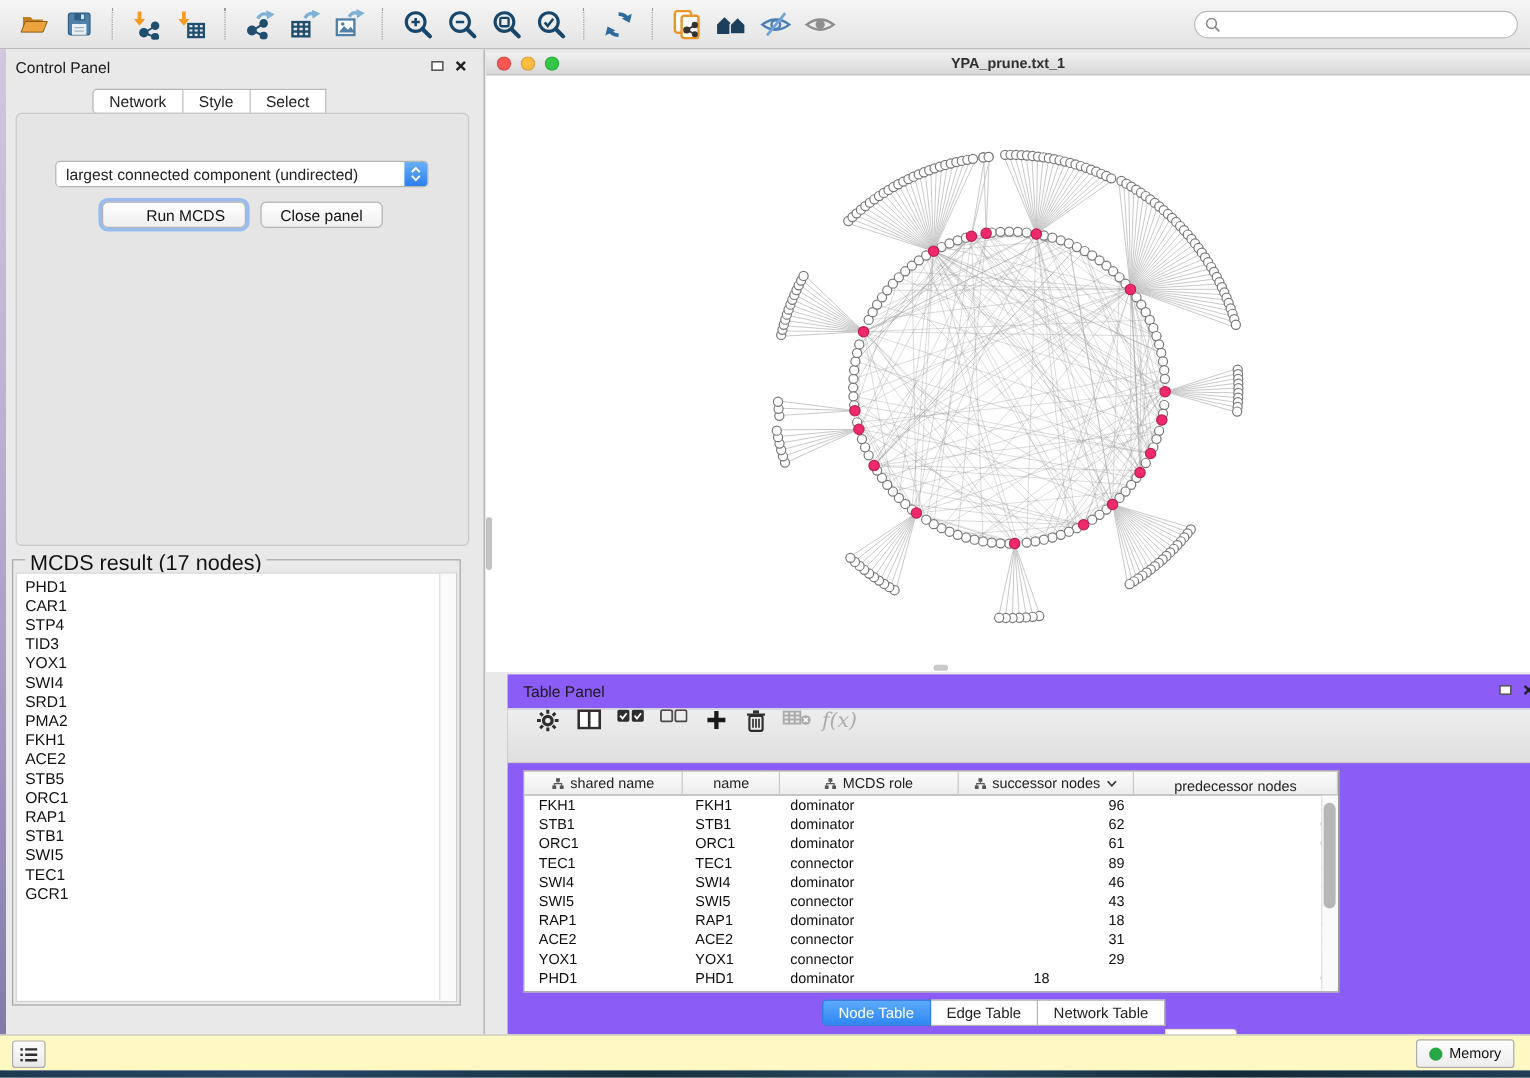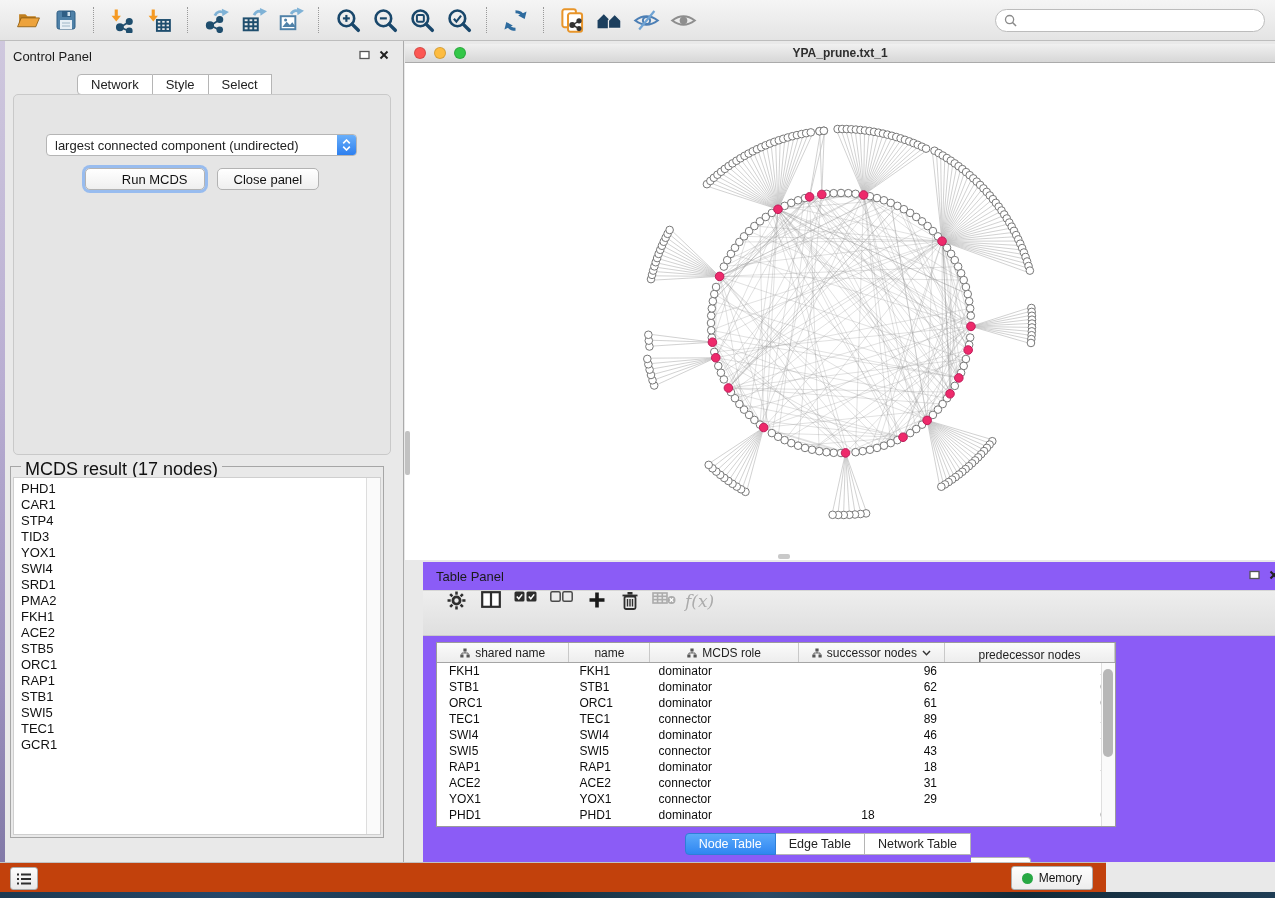--- a/index.html
+++ b/index.html
@@ -78,21 +78,21 @@
   .th{display:flex;align-items:center;justify-content:center;gap:5px;font-size:12px;color:#222;
       border-right:1px solid #C9C9C9;box-sizing:border-box;}
   .tr{display:flex;height:16px;align-items:center;font-size:12px;color:#0d0d0d;}
   .td{box-sizing:border-box;white-space:nowrap;overflow:hidden;}
   .tp-scroll{position:absolute;right:0;top:20px;width:13px;bottom:0;background:#FAFAFA;border-left:1px solid #DFDFDF;}
   .tp-thumb{position:absolute;left:1px;top:6px;width:10px;height:88px;background:#B7B7B7;border-radius:5px;}
   .tp-tabs{position:absolute;left:0;top:271px;width:100%;display:flex;justify-content:center;}
   .tp-tabs .seg{font-size:12.5px;height:20px;}
 
   
-  .status-bar{position:absolute;left:0;top:862px;width:1106px;height:30px;background:#c2410c;
+  .status-bar{position:absolute;left:0;top:862px;width:1275px;height:30px;background:#fef9c3;
               border-top:1px solid #C2C2C2;box-sizing:border-box;}
   .sb-left-btn{position:absolute;left:10px;top:4px;width:26px;height:21px;background:linear-gradient(#FDFDFD,#E9E9E9);
                border:1px solid #ACACAC;border-radius:3px;display:flex;align-items:center;justify-content:center;}
   .sb-mem-btn{position:absolute;right:13px;top:3px;height:22px;padding:0 10px;background:linear-gradient(#FDFDFD,#EDEDED);
               border:1px solid #ACACAC;border-radius:3px;display:flex;align-items:center;gap:6px;font-size:12px;color:#111;}
   .mem-dot{width:11px;height:11px;border-radius:50%;background:#27A844;}
 </style>
 </head>
 <body>
 

